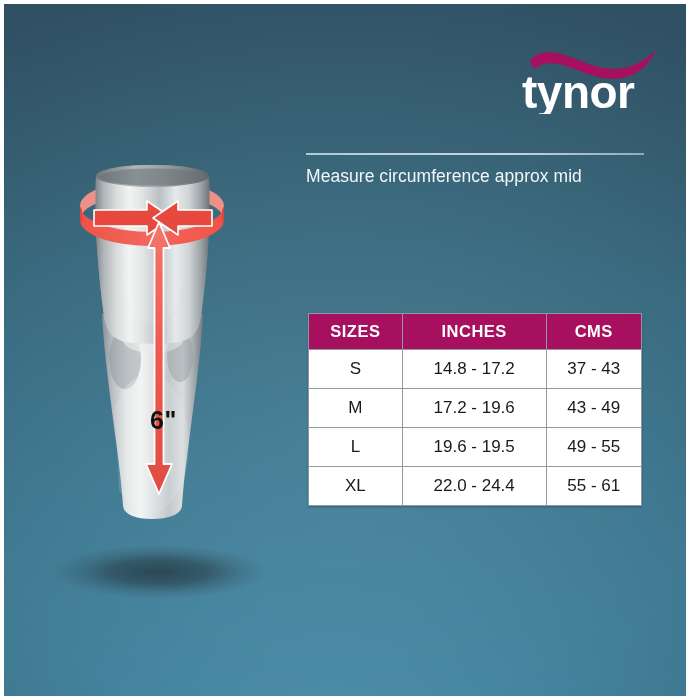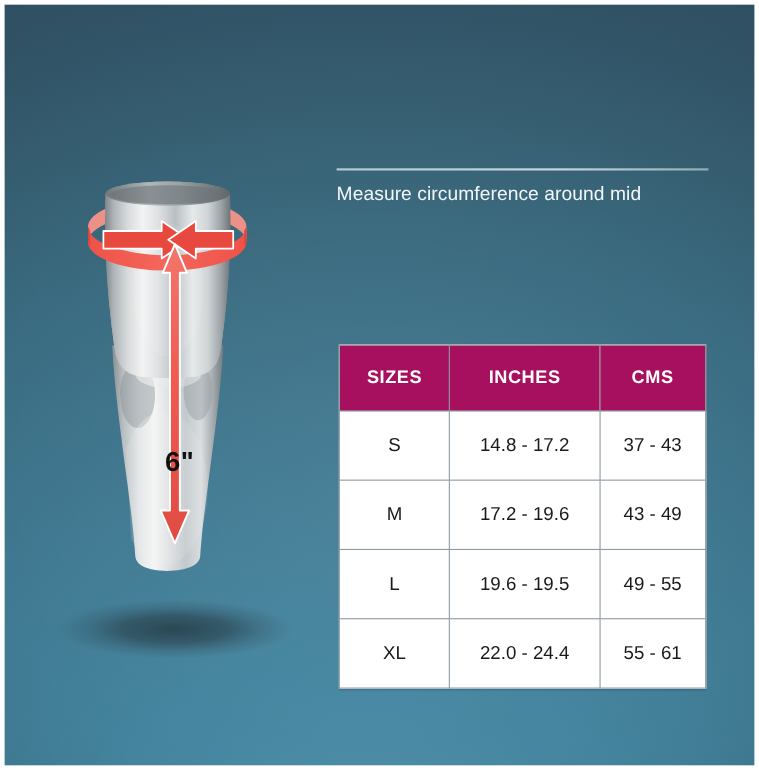--- a/index.html
+++ b/index.html
@@ -90,21 +90,21 @@
     width: 334px;
     border-collapse: collapse;
     background: #ffffff;
     box-shadow: 0 1px 2px rgba(0,0,0,0.25);
   }
   .size-table th, .size-table td {
     border: 1px solid #8e9aa2;
     text-align: center;
     font-size: 17px;
     color: #1a1a1a;
-    padding: 12px;
+    padding: 0;
     height: 38px;
     background: #ffffff;
   }
   .size-table thead th {
     background: #a6105f;
     color: #ffffff;
     font-weight: bold;
     font-size: 16.5px;
     letter-spacing: 0.5px;
     height: 35px;
@@ -285,25 +285,38 @@
                  L 124,320
                  L 132.5,320
                  L 132.5,104
                  L 126,104 Z" fill="url(#arrowGrad)" stroke="#ffffff" stroke-width="1.8" stroke-linejoin="round"></path>
       </g>
     </svg>
 
     <div class="label-6in">6"</div>
   </div>
 
+  <div class="logo">
+    <svg width="145" height="72" viewBox="0 0 145 72">
+
+      <path d="M 10,18
+               C 30,-2 58,22 84,26
+               C 106,29.5 122,22 136,8
+               C 128,27 110,39 86,36.5
+               C 60,33.5 34,12 16,26
+               C 13.5,28 11.5,24 10,18 Z" fill="#a6105f"></path>
+
+      <text x="2" y="66" font-family="Liberation Sans, sans-serif" font-size="46" font-weight="bold" fill="#ffffff" letter-spacing="-0.5">tynor</text>
+    </svg>
+  </div>
 
   <div class="heading">
     <div class="rule"></div>
     <div class="subtitle">
-      <span class="l1">Measure circumference around mid</span>
+      <span class="l1">Measure circumference approx mid</span>
     </div>
   </div>
 
   <table class="size-table">
     <thead>
       <tr>
         <th class="col-size">SIZES</th>
         <th class="col-inch">INCHES</th>
         <th class="col-cms">CMS</th>
       </tr>

